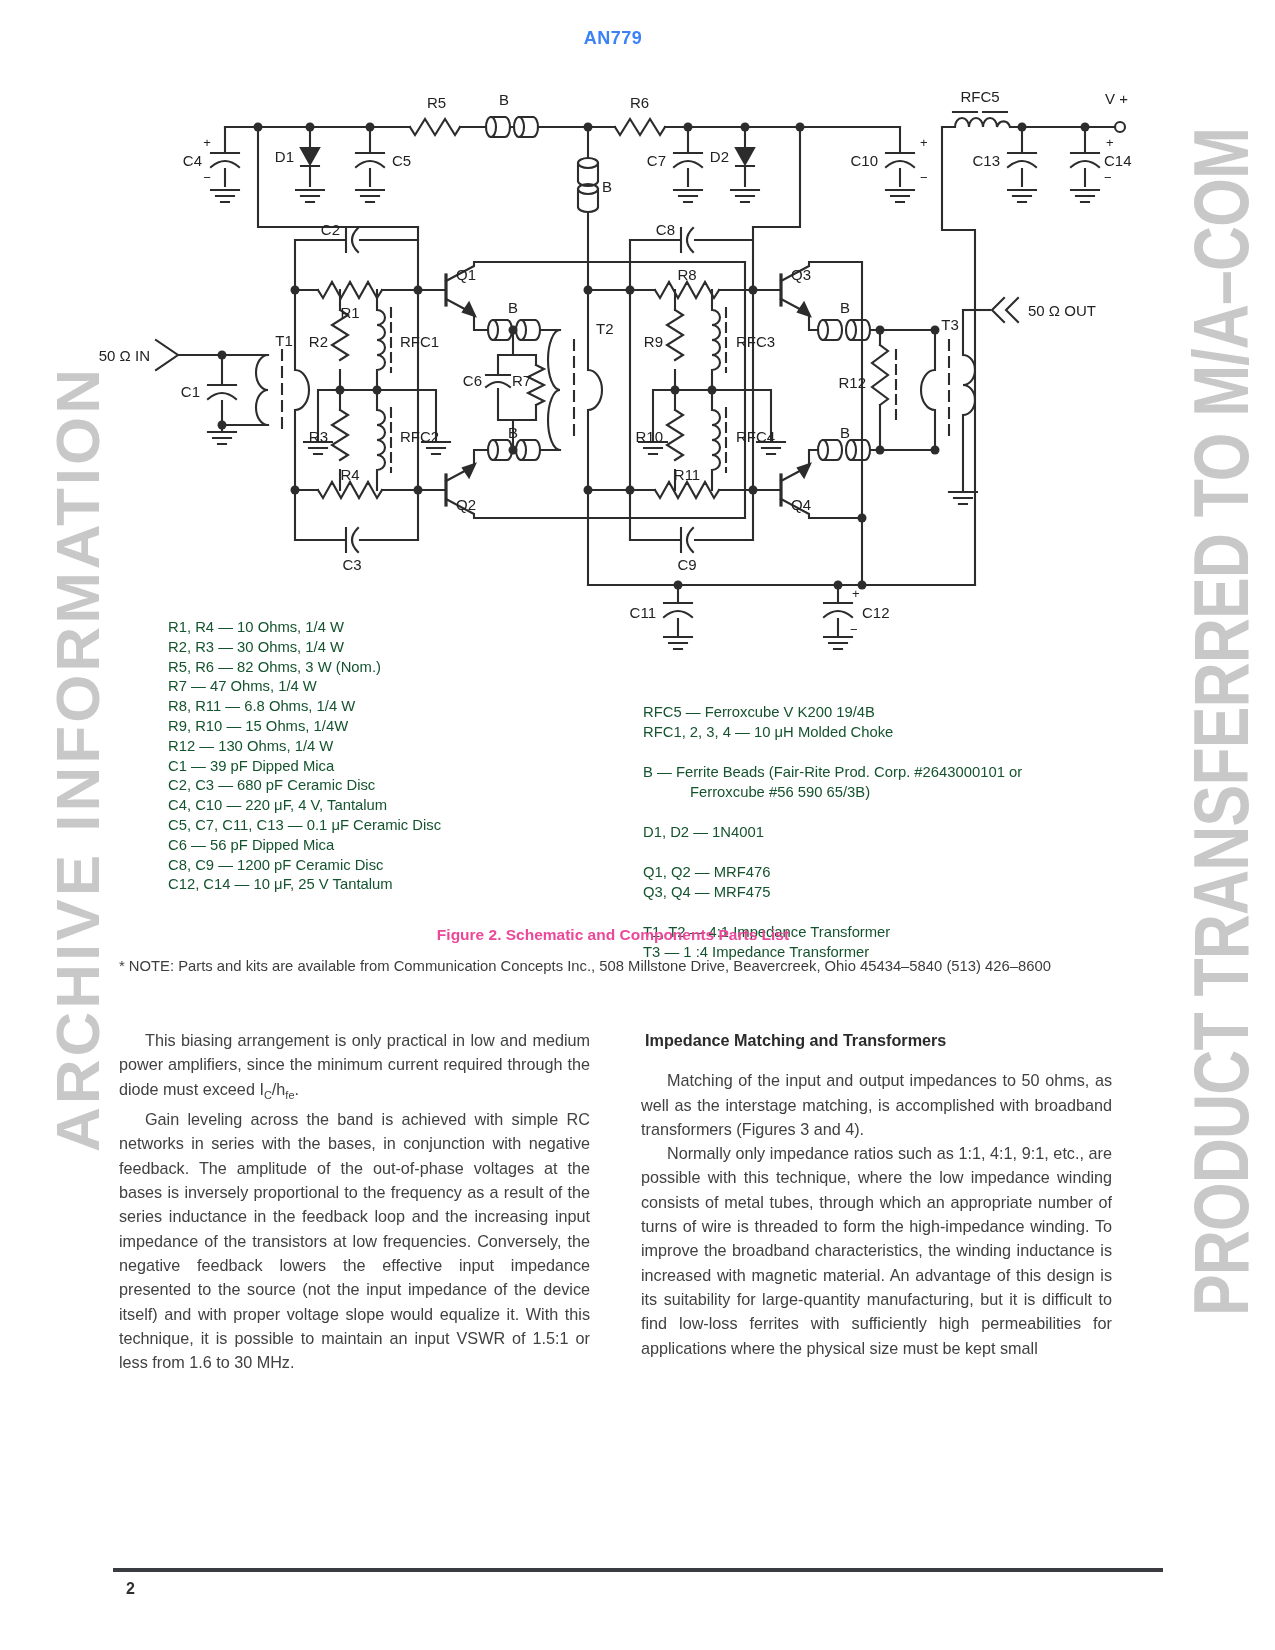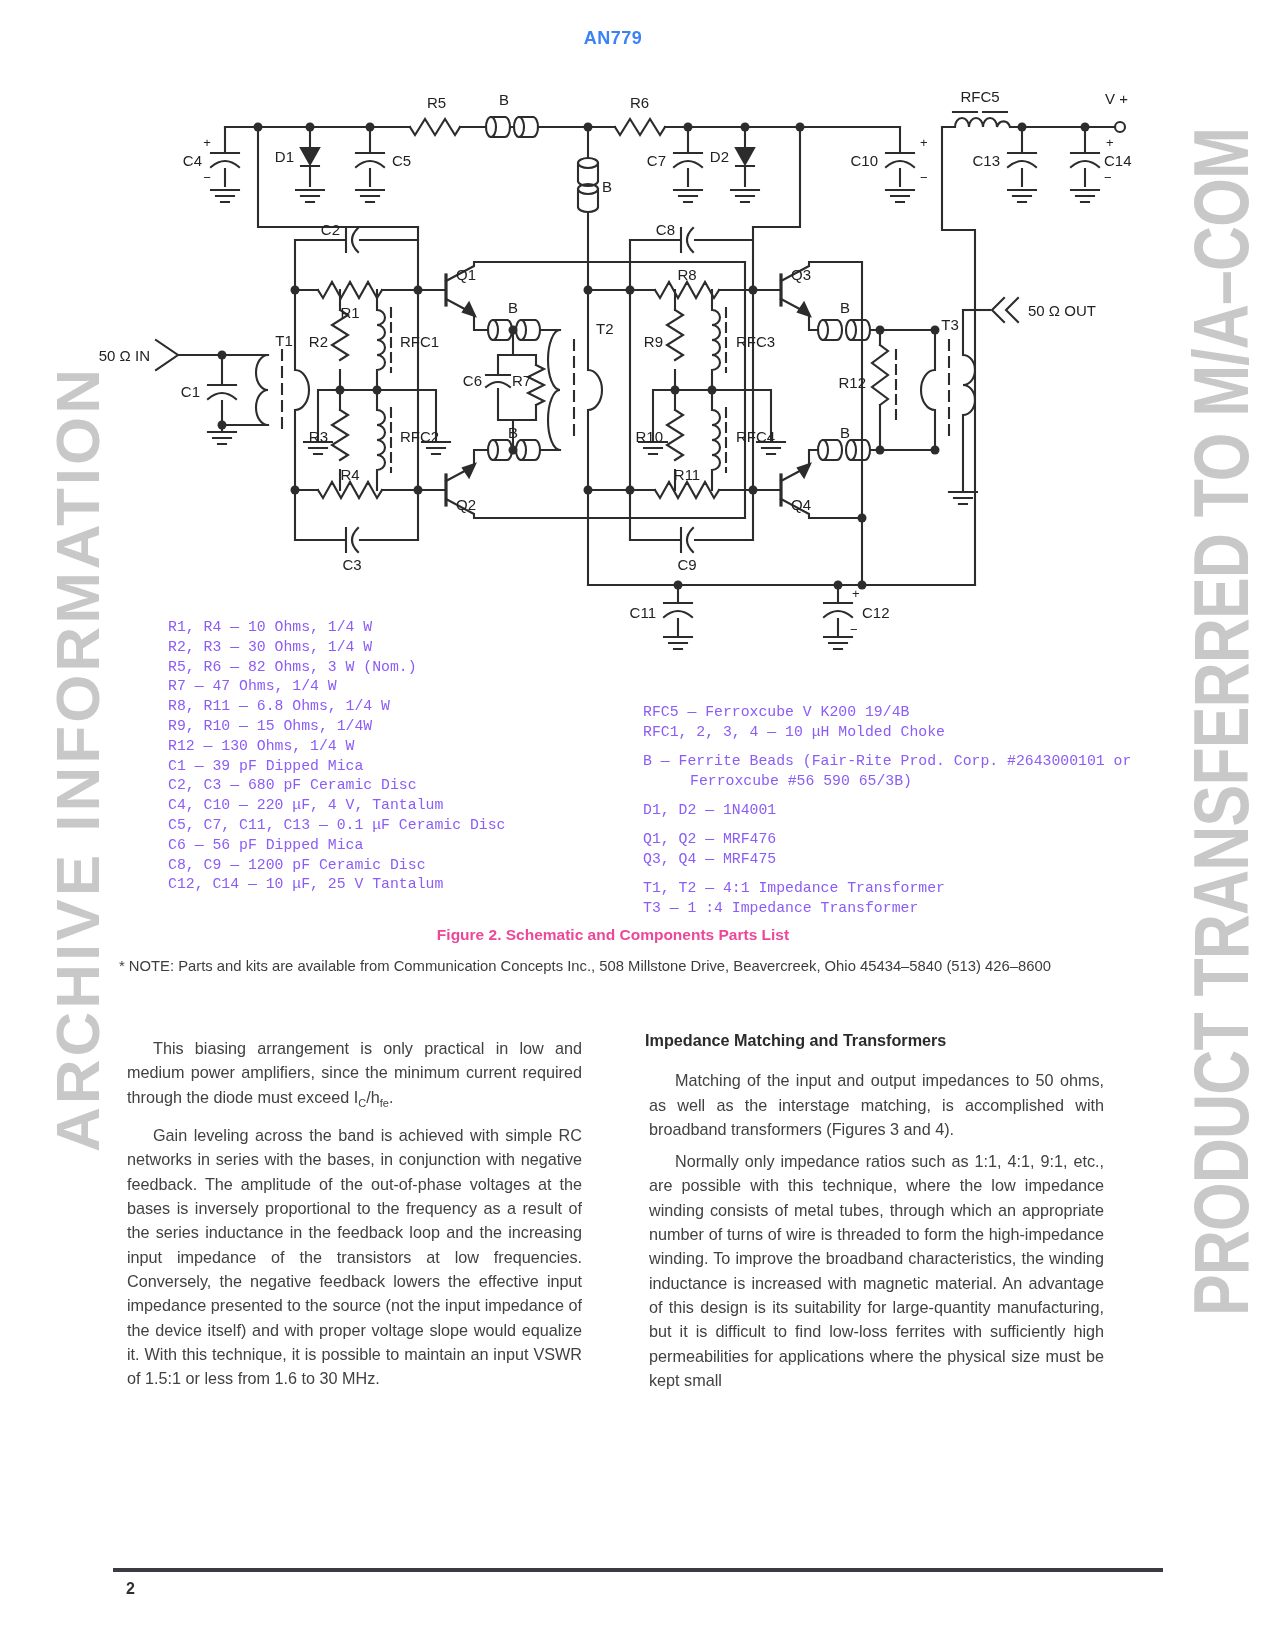--- a/index.html
+++ b/index.html
@@ -7,34 +7,34 @@
         font-family:"Liberation Sans","DejaVu Sans",sans-serif;color:#3f3f3f;}
   .wm{position:absolute;font-weight:bold;color:#c8c8c8;white-space:nowrap;
       transform-origin:0 0;user-select:none;}
   #wm-left{left:42px;top:1152px;font-size:62px;letter-spacing:3px;transform:rotate(-90deg);}
   #wm-right{left:1176px;top:1316px;font-size:78px;letter-spacing:-1px;transform:rotate(-90deg) scaleX(0.80);}
   #doc-title{position:absolute;left:113px;top:28px;width:1000px;text-align:center;
              font-size:18px;font-weight:bold;color:#3b82f6;letter-spacing:0.5px;}
   #schematic{position:absolute;left:0;top:70px;}
   svg text{font-family:"Liberation Sans","DejaVu Sans",sans-serif;font-size:15px;fill:#222;}
   svg text.sm{font-size:13px;}
-  .plist{position:absolute;font-size:14.8px;color:#8b5cf6;font-family:Liberation Mono, monospace;}
+  .plist{position:absolute;font-size:14.8px;color:#14532d;}
   .plist .ln{height:19.8px;line-height:19.8px;white-space:nowrap;}
   #plist-left{left:168px;top:618px;}
   #plist-right{left:643px;top:702px;}
   #plist-right .ln{height:20px;line-height:20px;}
-  .gap{margin-top:9px;}
+  .gap{margin-top:20px;}
   .indent2{margin-left:47px;}
   #fig-caption{position:absolute;left:113px;top:926px;width:1000px;text-align:center;
                font-size:15.5px;font-weight:bold;color:#ec4899;}
   #fig-note{position:absolute;left:119px;top:958px;width:1000px;font-size:14.8px;color:#3c3c3c;white-space:nowrap;}
   .col{position:absolute;top:1028px;font-size:16.2px;line-height:24.3px;text-align:justify;color:#414141;}
   #col-left{left:119px;width:471px;}
   #col-right{left:641px;width:471px;}
-  .col p{margin:8px;}
+  .col p{margin:0;}
   .col p.ind{text-indent:26px;}
   #col-right h3{margin:0 0 16px 4px;font-size:16.2px;color:#2b2b2b;}
   sub{font-size:11px;}
   #footer-rule{position:absolute;left:113px;top:1568px;width:1050px;height:4px;background:#3b3b42;}
   #footer-page{position:absolute;left:126px;top:1580px;font-size:16px;font-weight:bold;color:#2f2f2f;}
   #footer-right{position:absolute;left:613px;top:1580px;width:550px;text-align:right;
                 font-size:16px;font-weight:bold;color:#2f2f2f;}
 </style>
 </head>
 <body>

